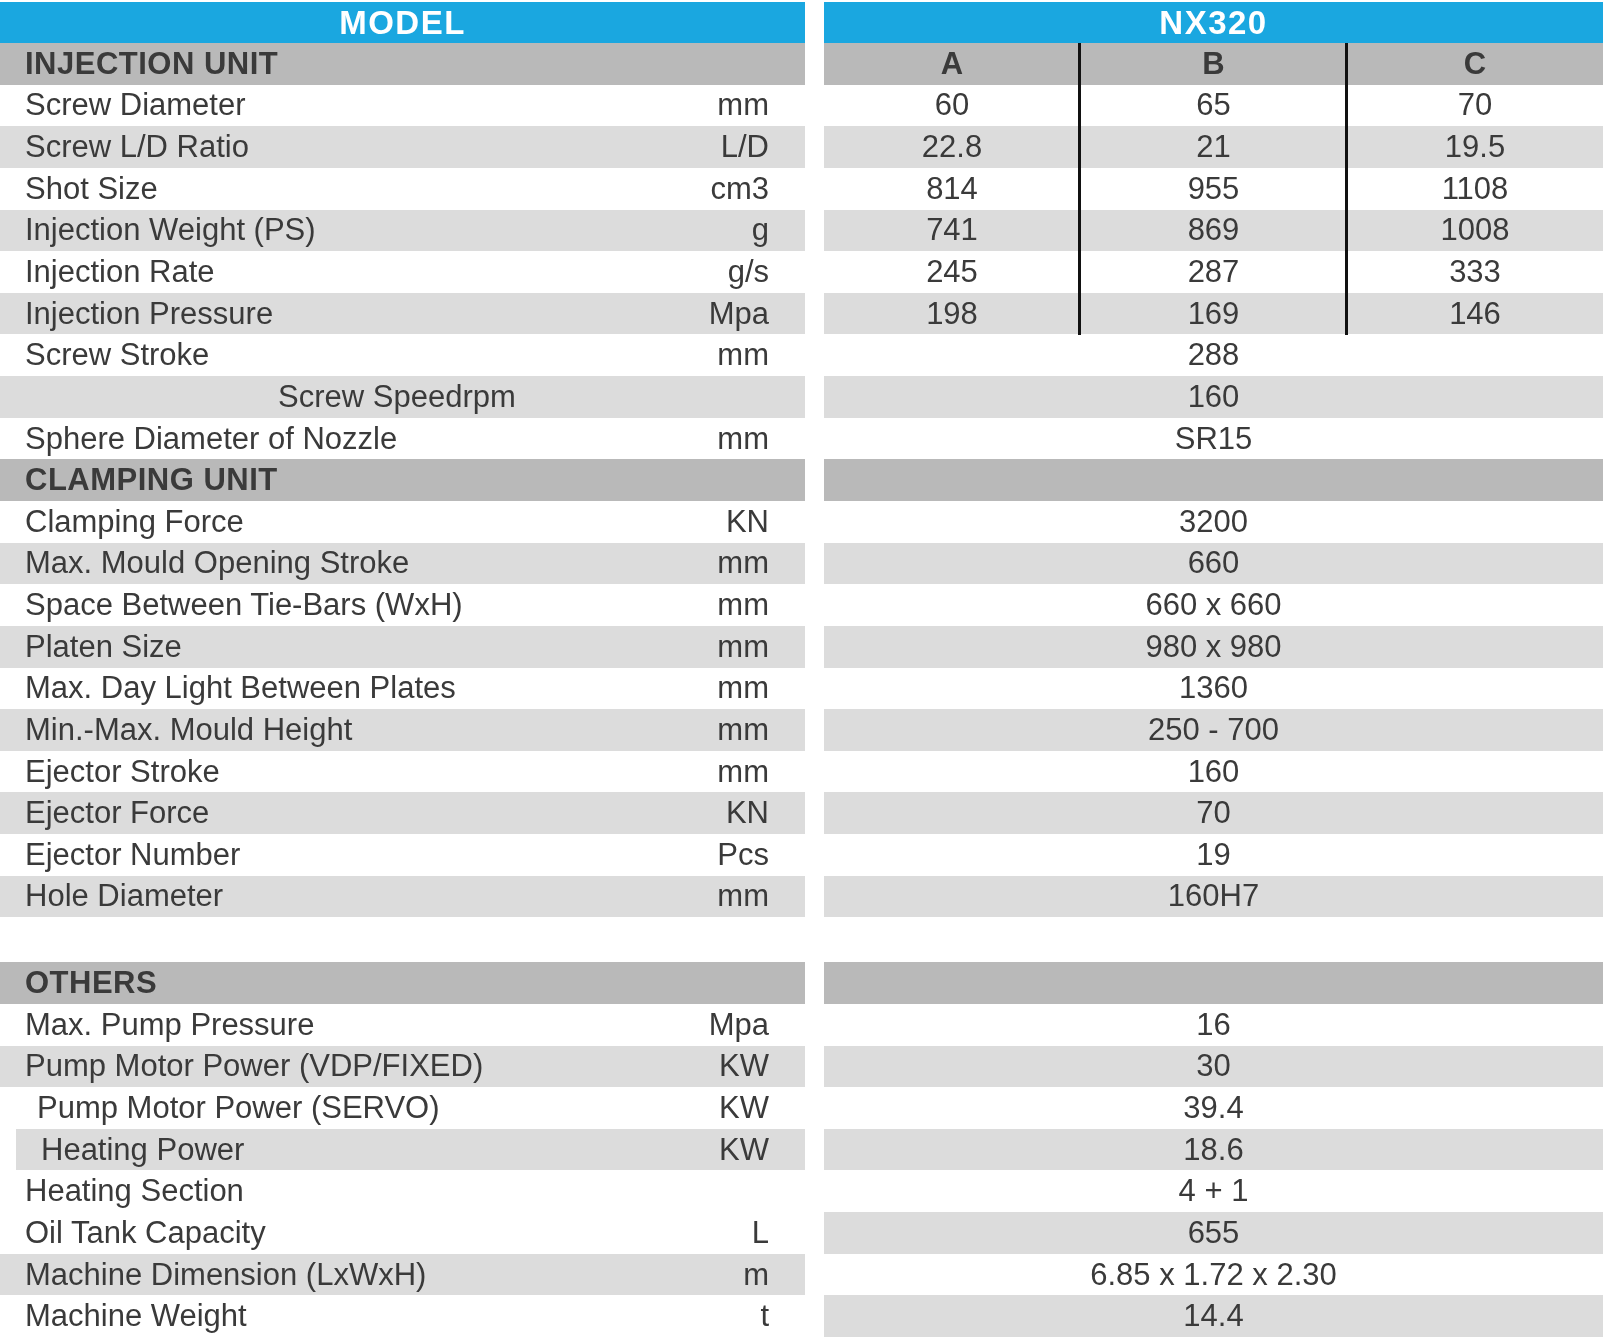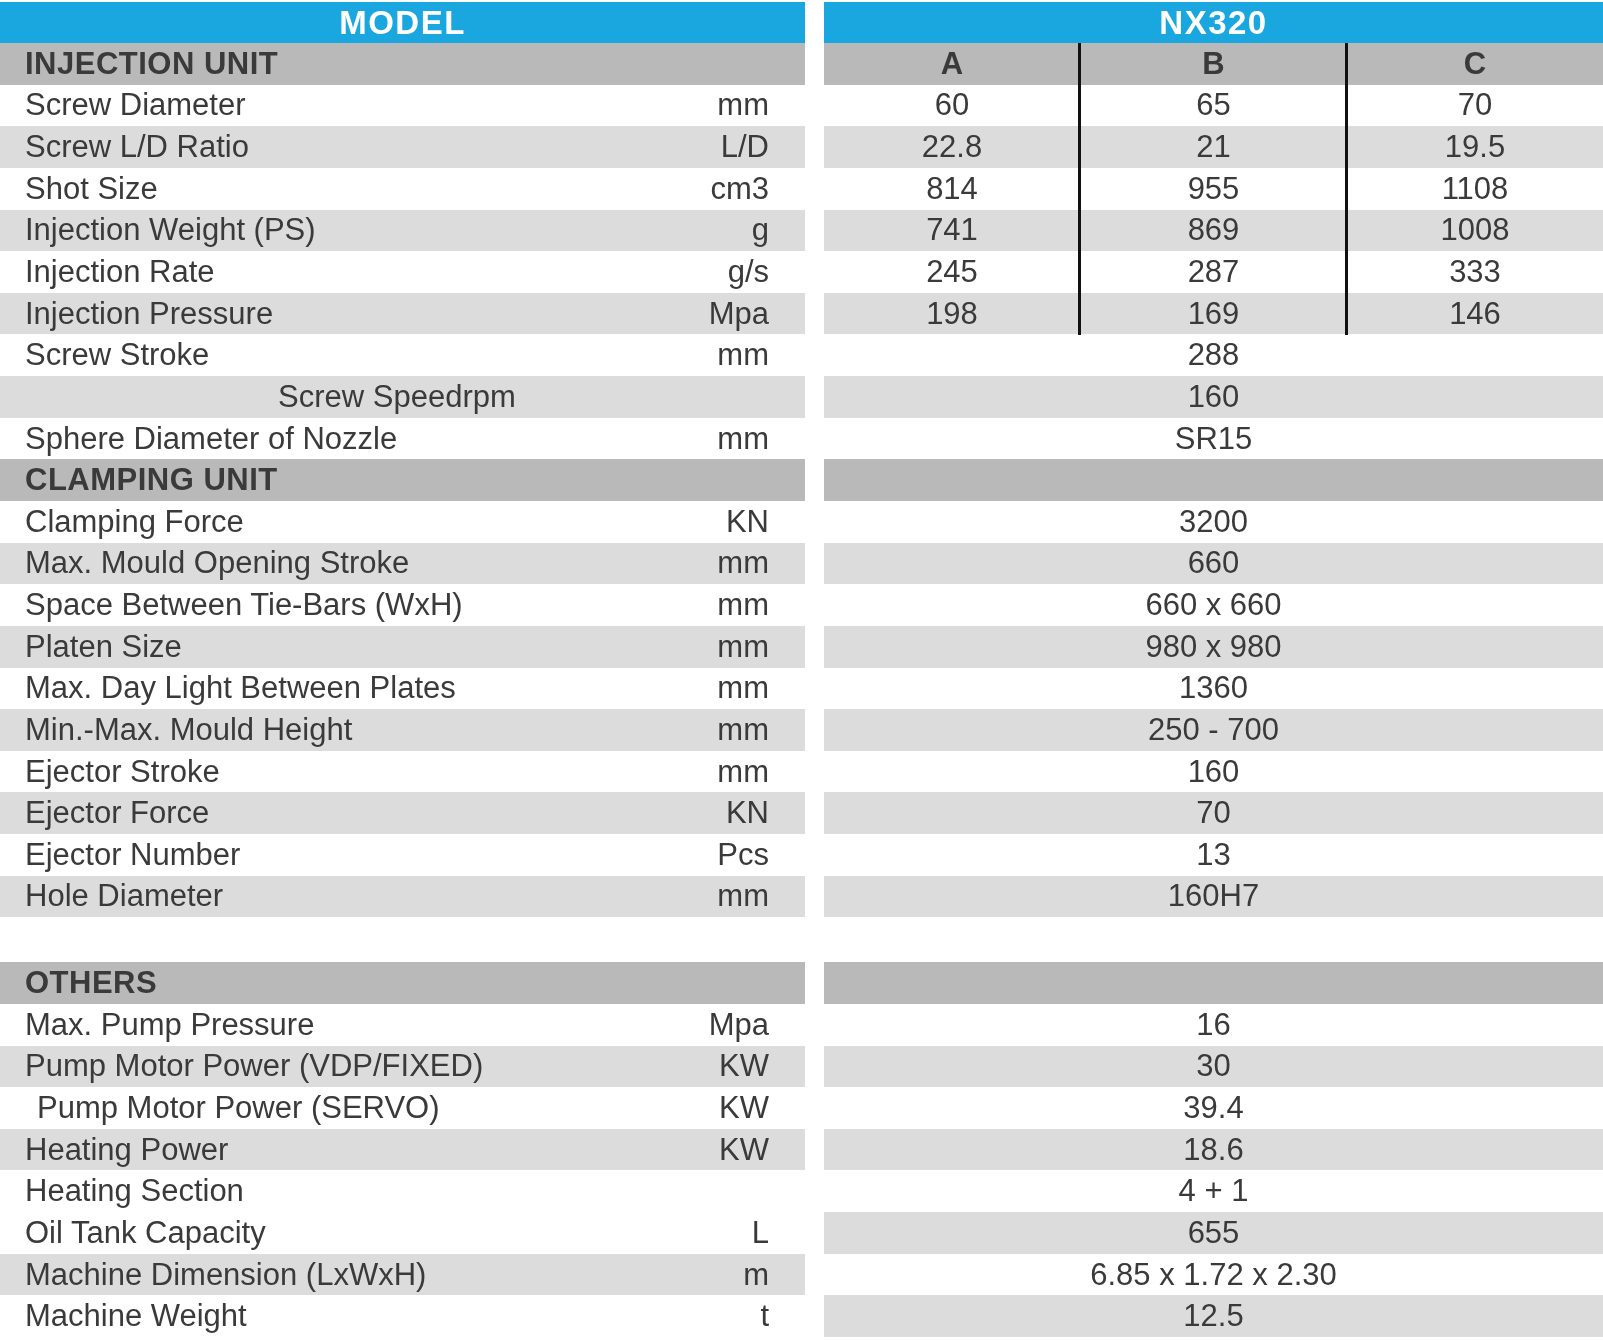--- a/index.html
+++ b/index.html
@@ -153,21 +153,21 @@
       <div class="val" style="grid-area: 19 / 4 / auto / 7;">160</div>
       <div class="rowL shade" style="grid-area: 20 / 1 / auto / 3;">
         <span>Ejector Force</span>
         <span>KN</span>
       </div>
       <div class="val shade" style="grid-area: 20 / 4 / auto / 7;">70</div>
       <div class="rowL" style="grid-area: 21 / 1 / auto / 3;">
         <span>Ejector Number</span>
         <span>Pcs</span>
       </div>
-      <div class="val" style="grid-area: 21 / 4 / auto / 7;">13</div>
+      <div class="val" style="grid-area: 21 / 4 / auto / 7;">19</div>
       <div class="rowL shade" style="grid-area: 22 / 1 / auto / 3;">
         <span>Hole Diameter</span>
         <span>mm</span>
       </div>
       <div class="val shade" style="grid-area: 22 / 4 / auto / 7;">160H7</div>
       <div class="sec" style="grid-area: 24 / 1 / auto / 3;">OTHERS</div>
       <div class="band" style="grid-area: 24 / 4 / auto / 7;"></div>
       <div class="rowL" style="grid-area: 25 / 1 / auto / 3;">
         <span>Max. Pump Pressure</span>
         <span>Mpa</span>
@@ -176,21 +176,21 @@
       <div class="rowL shade" style="grid-area: 26 / 1 / auto / 3;">
         <span>Pump Motor Power (VDP/FIXED)</span>
         <span>KW</span>
       </div>
       <div class="val shade" style="grid-area: 26 / 4 / auto / 7;">30</div>
       <div class="rowL" style="grid-area: 27 / 1 / auto / 3; padding-left: 37px;">
         <span>Pump Motor Power (SERVO)</span>
         <span>KW</span>
       </div>
       <div class="val" style="grid-area: 27 / 4 / auto / 7;">39.4</div>
-      <div class="rowL shade" style="grid-area: 28 / 1 / auto / 3;">
+      <div class="rowL shade" style="grid-area: 28 / 1 / auto / 3; margin-left: 16px;">
         <span>Heating Power</span>
         <span>KW</span>
       </div>
       <div class="val shade" style="grid-area: 28 / 4 / auto / 7;">18.6</div>
       <div class="rowL" style="grid-area: 29 / 1 / auto / 3;">
         <span>Heating Section</span>
         <span></span>
       </div>
       <div class="val" style="grid-area: 29 / 4 / auto / 7;">4 + 1</div>
       <div class="rowL" style="grid-area: 30 / 1 / auto / 3;">
@@ -200,17 +200,17 @@
       <div class="val shade" style="grid-area: 30 / 4 / auto / 7;">655</div>
       <div class="rowL shade" style="grid-area: 31 / 1 / auto / 3;">
         <span>Machine Dimension (LxWxH)</span>
         <span>m</span>
       </div>
       <div class="val" style="grid-area: 31 / 4 / auto / 7;">6.85 x 1.72 x 2.30</div>
       <div class="rowL" style="grid-area: 32 / 1 / auto / 3;">
         <span>Machine Weight</span>
         <span>t</span>
       </div>
-      <div class="val shade" style="grid-area: 32 / 4 / auto / 7;">12.5</div>
+      <div class="val shade" style="grid-area: 32 / 4 / auto / 7;">14.4</div>
     </div>
   <div class="divider d1"></div>
   <div class="divider d2"></div>
 </div>
 
 </body></html>

